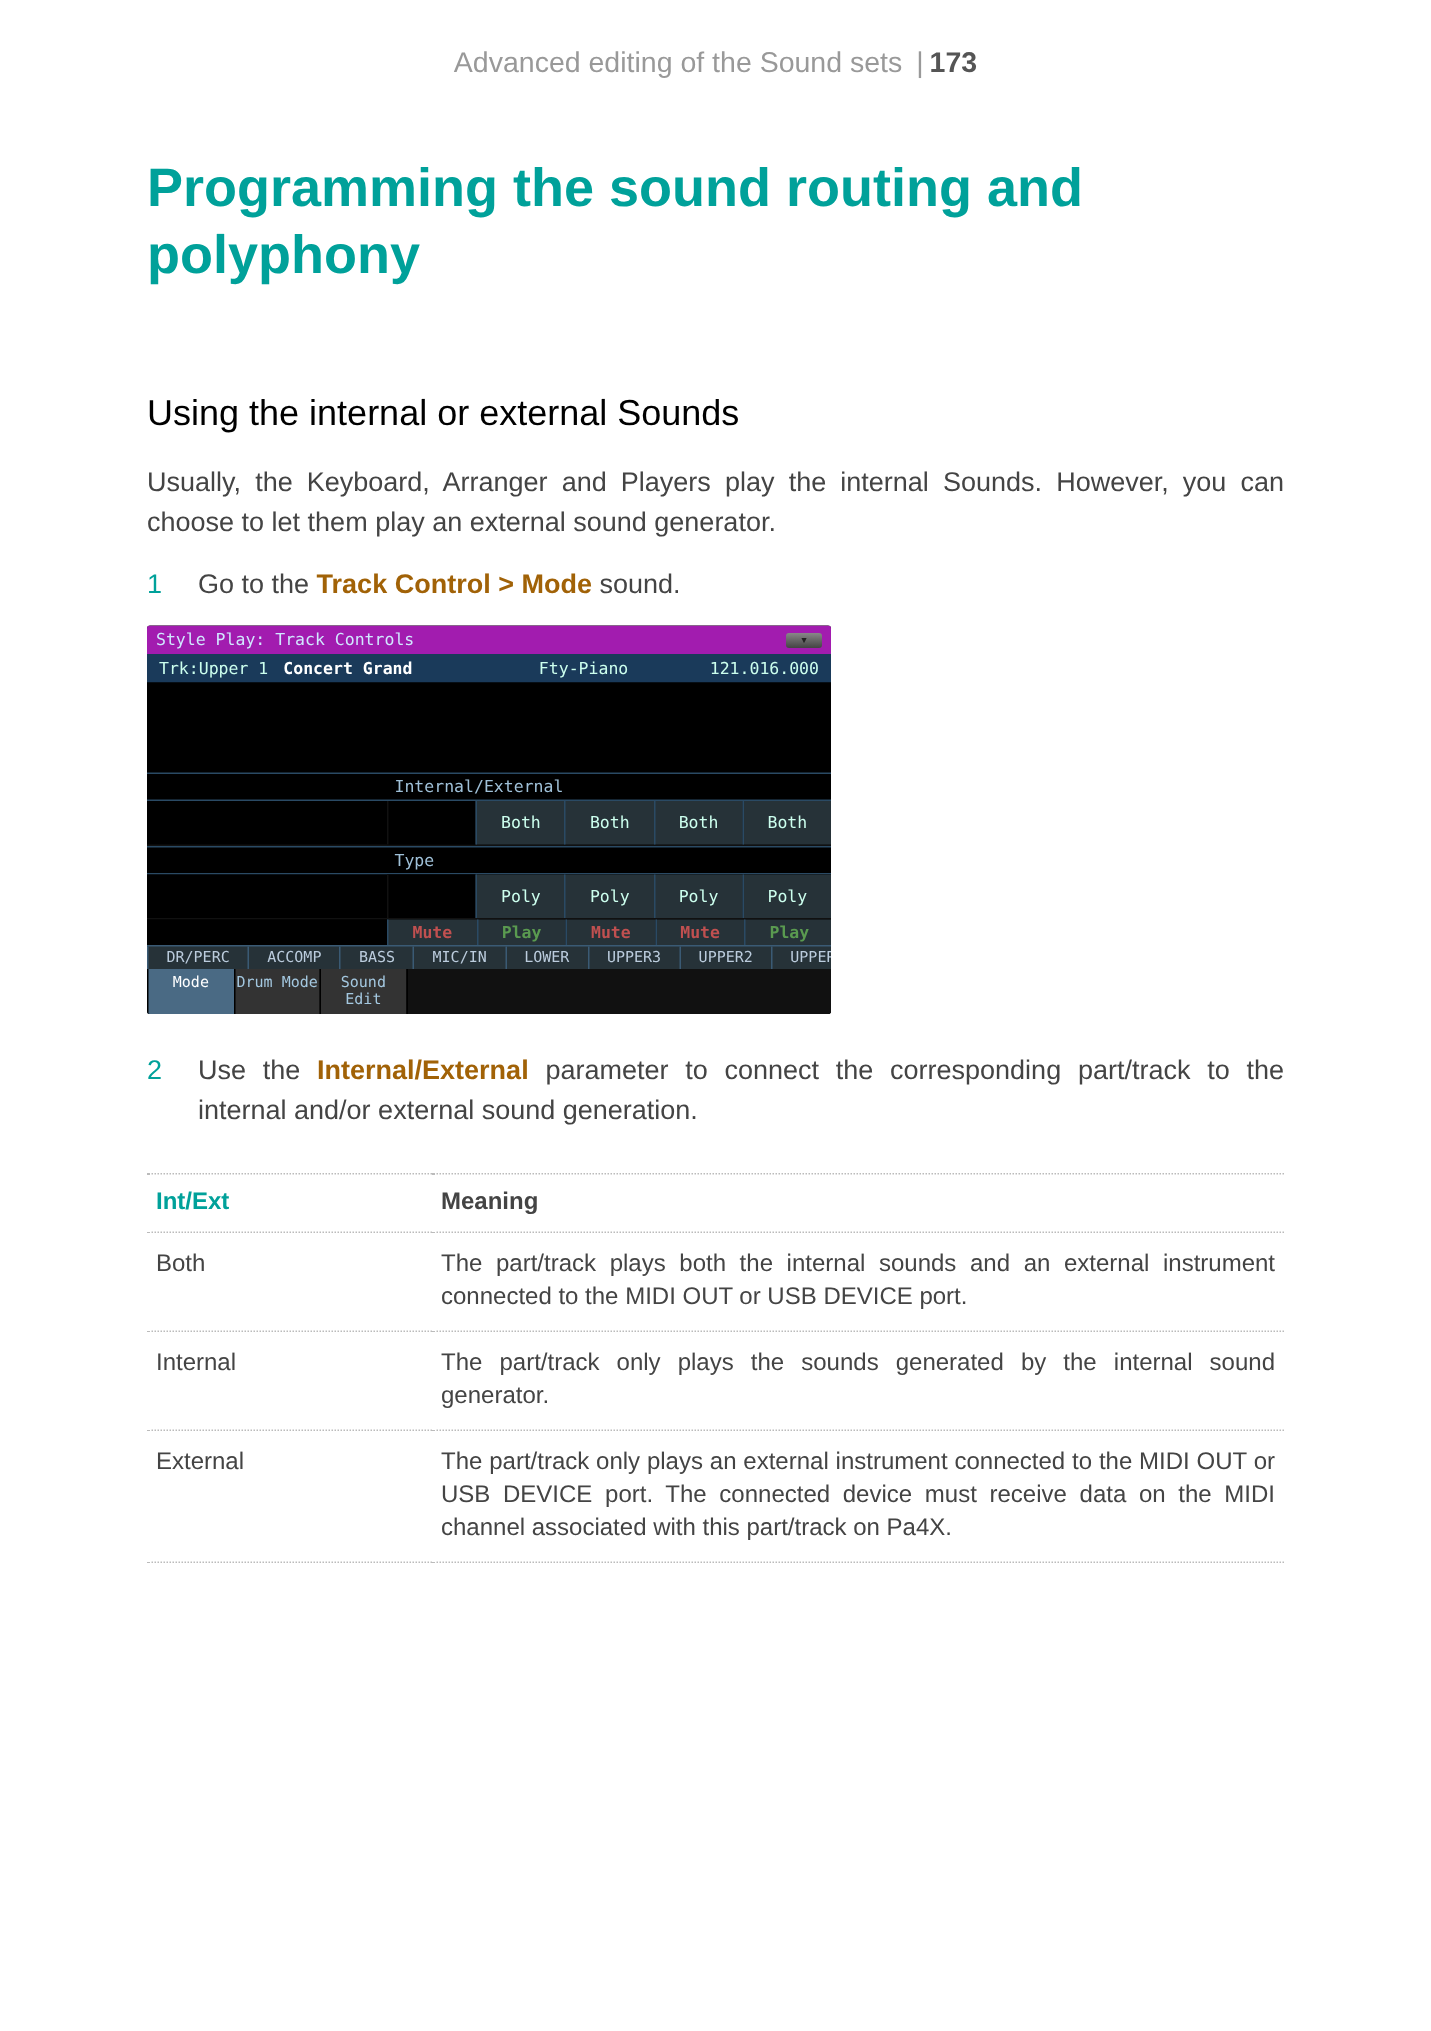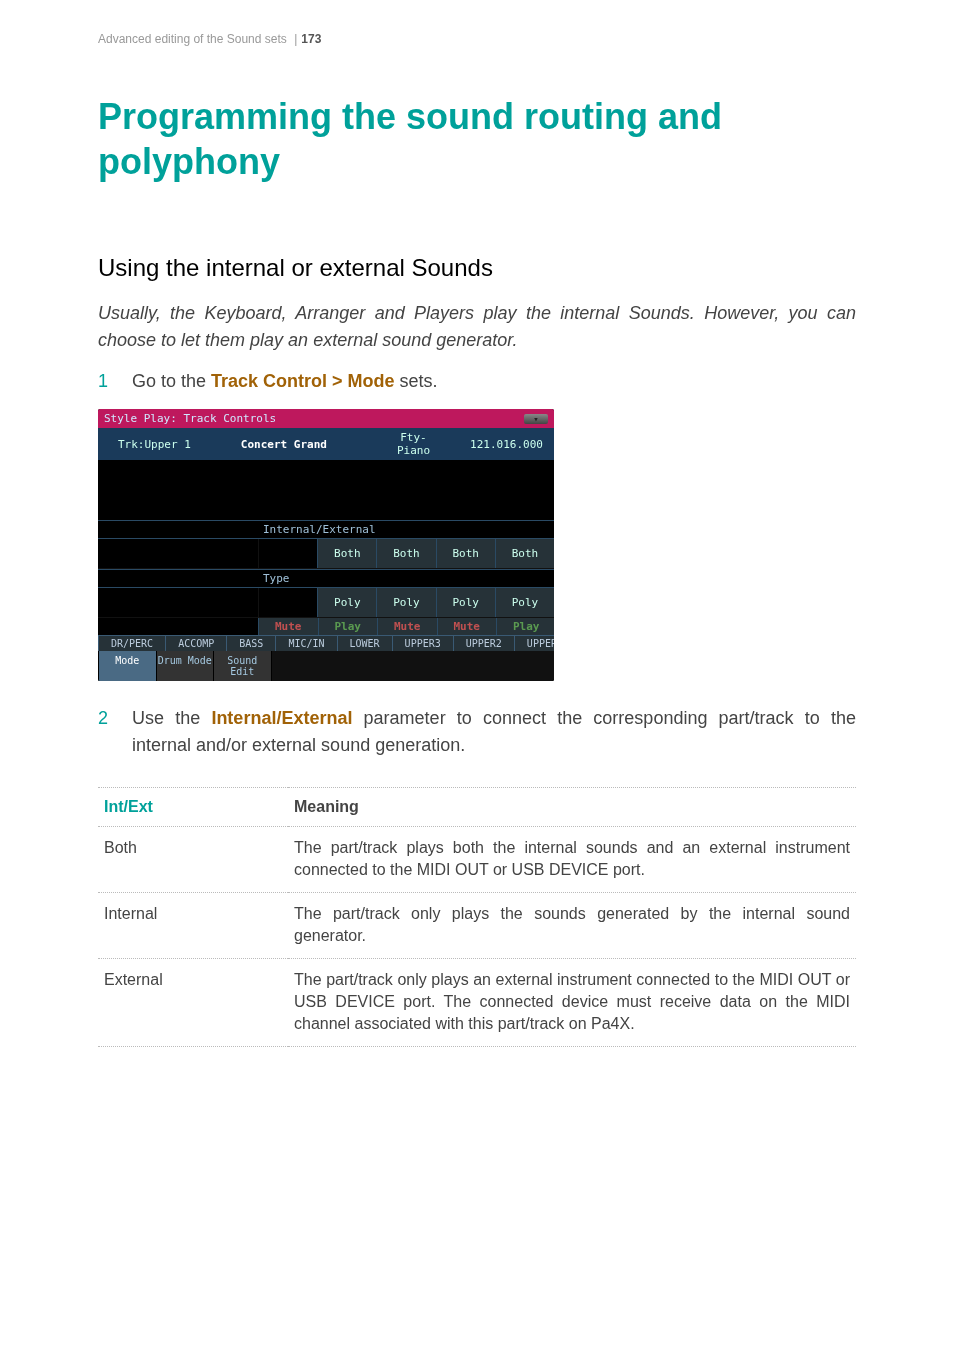--- a/index.html
+++ b/index.html
@@ -6,22 +6,22 @@
   body {
     width: 954px;
     height: 1354px;
     background: #fff;
     font-family: Arial, Helvetica, sans-serif;
     color: #333;
     padding: 32px 98px 0 98px;
     position: relative;
   }
   .running-head {
-    text-align: left;
-    font-size: 12px;
+    text-align: center;
+    font-size: 19px;
     color: #999;
     margin-bottom: 48px;
   }
   .running-head .pipe { color: #999; margin: 0 4px; }
   .running-head .pagenum { font-weight: bold; color: #555; }
   h1.section-title {
     color: #00a19a;
     font-size: 36px;
     font-weight: bold;
     line-height: 1.25;
@@ -32,21 +32,20 @@
     font-size: 24px;
     font-weight: normal;
     margin-bottom: 18px;
   }
   p.body {
     font-size: 18px;
     line-height: 1.5;
     text-align: justify;
     margin-bottom: 14px;
     color: #444;
-    font-style: italic;
   }
   .step-row {
     display: flex;
     font-size: 18px;
     line-height: 1.5;
     margin-bottom: 14px;
   }
   .step-num {
     width: 34px;
     flex-shrink: 0;
@@ -65,39 +64,38 @@
     border-radius: 2px;
     overflow: hidden;
     font-family: "Lucida Console", Monaco, monospace;
     font-size: 11px;
     color: #ddd;
   }
   .shot-title {
     display: flex;
     justify-content: space-between;
     align-items: center;
-    background: #be185d;
+    background: #a21caf;
     color: #d0e8ff;
     padding: 3px 6px;
     font-size: 11px;
   }
   .menu-ic {
     width: 24px; height: 10px;
     background: linear-gradient(#888,#444);
     border-radius: 2px;
     display:flex;align-items:center;justify-content:center;
     color:#222;font-size:9px;
   }
   .shot-sub {
     display: flex;
     align-items: center;
     background: #1a3a5a;
-    padding: 3px 20px;
+    padding: 3px 8px;
     font-size: 11px;
-    gap: 40px;
   }
   .shot-sub .trk { color:#cfe; flex:0 0 auto; margin-right:10px; }
   .shot-sub .name { color:#fff; font-weight:bold; flex:0 0 auto; margin-right:30px;}
   .shot-sub .bank { color:#cfe; flex:1; text-align:center;}
   .shot-sub .num { color:#cfe; flex:0 0 auto; text-align:right;}
   .shot-body {
     background:#000;
     height:60px;
   }
   .grid-hd {
@@ -196,21 +194,21 @@
 
 <h1 class="section-title">Programming the sound routing and polyphony</h1>
 
 <h2 class="subsection">Using the internal or external Sounds</h2>
 
 <p class="body">Usually, the Keyboard, Arranger and Players play the internal Sounds. However, you can choose to let them play an external sound generator.</p>
 
 <div class="step-row">
   <div class="step-num">1</div>
   <div class="step-text">
-    <span>Go to the </span><span class="bold-mid">Track Control &gt; Mode</span><span> sets.</span>
+    <span>Go to the </span><span class="bold-mid">Track Control &gt; Mode</span><span> sound.</span>
   </div>
 </div>
 
 <div class="shot-indent">
 <div class="shot">
   <div class="shot-title">
     <span>Style Play: Track Controls</span>
     <span class="menu-ic">▾</span>
   </div>
   <div class="shot-sub">

